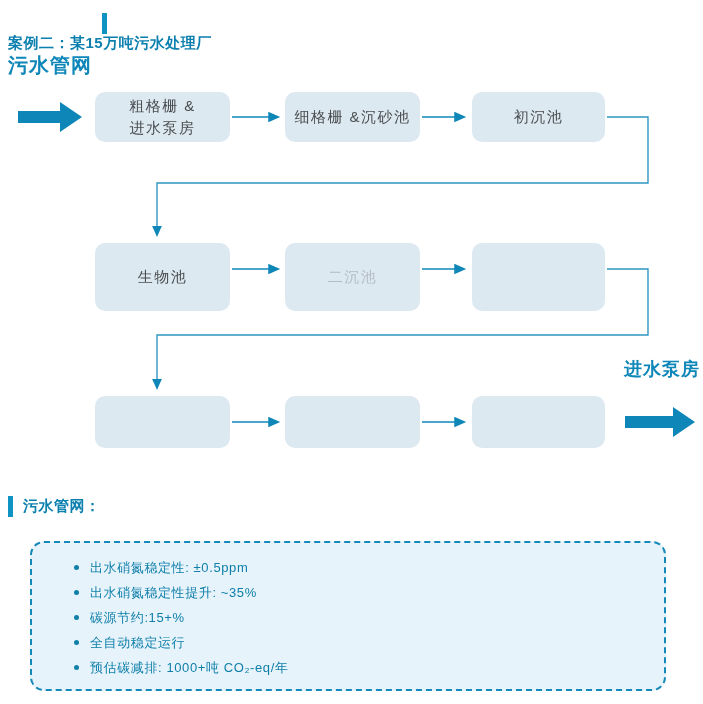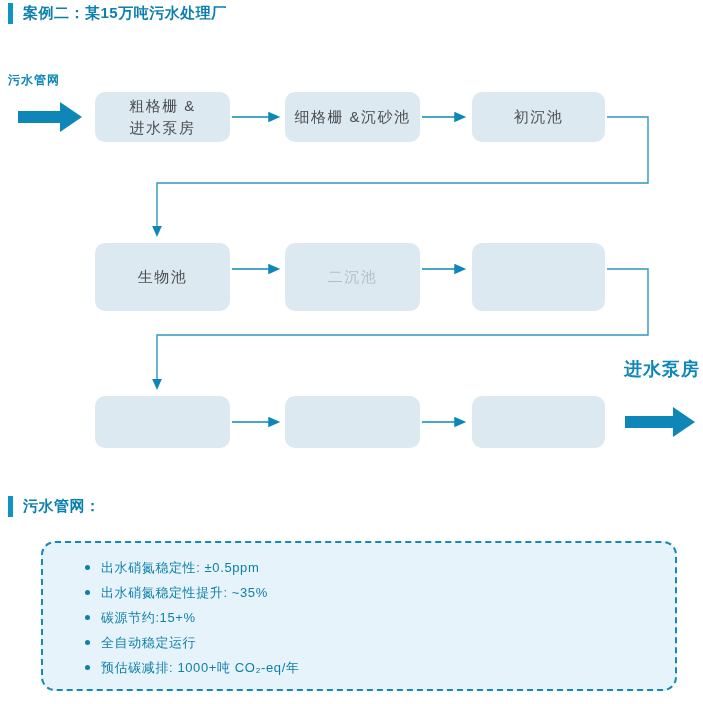--- a/index.html
+++ b/index.html
@@ -4,50 +4,50 @@
 <style>
   html,body{margin:0;padding:0;background:#ffffff;}
   body{font-family:"Liberation Sans","DejaVu Sans",sans-serif;}
   .canvas{position:relative;width:703px;height:704px;background:#ffffff;overflow:hidden;}
 
   
   .sec-header{position:absolute;left:8px;display:flex;align-items:center;}
   .sec-bar{width:5px;height:21px;background:#0f93c3;margin-right:10px;}
   .sec-title{color:#0b7fae;font-size:15px;font-weight:bold;letter-spacing:0.5px;}
 
-  .network-label{position:absolute;left:8px;top:52px;color:#0e87b8;font-size:12px;font-weight:bold;letter-spacing:1px;margin-top:20px;}
+  .network-label{position:absolute;left:8px;top:52px;color:#0e87b8;font-size:20px;font-weight:bold;letter-spacing:1px;}
 
   
   .diagram{position:absolute;left:0;top:85px;width:703px;height:375px;}
   .flow-svg{position:absolute;left:0;top:0;width:703px;height:375px;}
   .fbox{position:absolute;background:#dde9f1;border-radius:10px;display:flex;align-items:center;justify-content:center;
         color:#4a4e51;font-size:15px;letter-spacing:1.5px;text-align:center;white-space:pre-line;line-height:1.45;}
   .fbox.muted{color:#b4bdc4;}
   .col1{left:95px;width:135px;}
   .col2{left:285px;width:135px;}
   .col3{left:472px;width:133px;}
   .row1{top:7px;height:50px;}
   .row2{top:158px;height:68px;}
   .row3{top:311px;height:52px;}
 
   .discharge-label{position:absolute;right:3px;top:272px;color:#0e87b8;font-size:18px;font-weight:bold;letter-spacing:1px;}
 
   
   .results-panel{position:absolute;left:30px;top:541px;width:632px;height:146px;background:#e6f3fb;
-                 border:2px dashed #1488b8;border-radius:14px;margin-left:11px;}
+                 border:2px dashed #1488b8;border-radius:14px;}
   .results-list{list-style:none;margin:12px 0 0 0;padding:0;}
   .results-list li{position:relative;padding:0 0 0 58px;line-height:25px;color:#0f7fa9;font-size:13px;letter-spacing:0.6px;}
   .results-list li::before{content:"";position:absolute;left:42px;top:10px;width:5px;height:5px;border-radius:50%;background:#0f7fa9;}
 </style>
 </head>
 <body>
 
 <div class="canvas">
 
-  <div class="sec-header" style="top:3px;">
+  <div class="sec-header" style="top:13px;flex-direction:column;">
     <div class="sec-bar"></div>
     <div class="sec-title">案例二：某15万吨污水处理厂</div>
   </div>
 
   <div class="network-label">污水管网</div>
 
   <div class="diagram">
 
     <svg class="flow-svg" viewBox="0 0 703 375">
       <defs>

